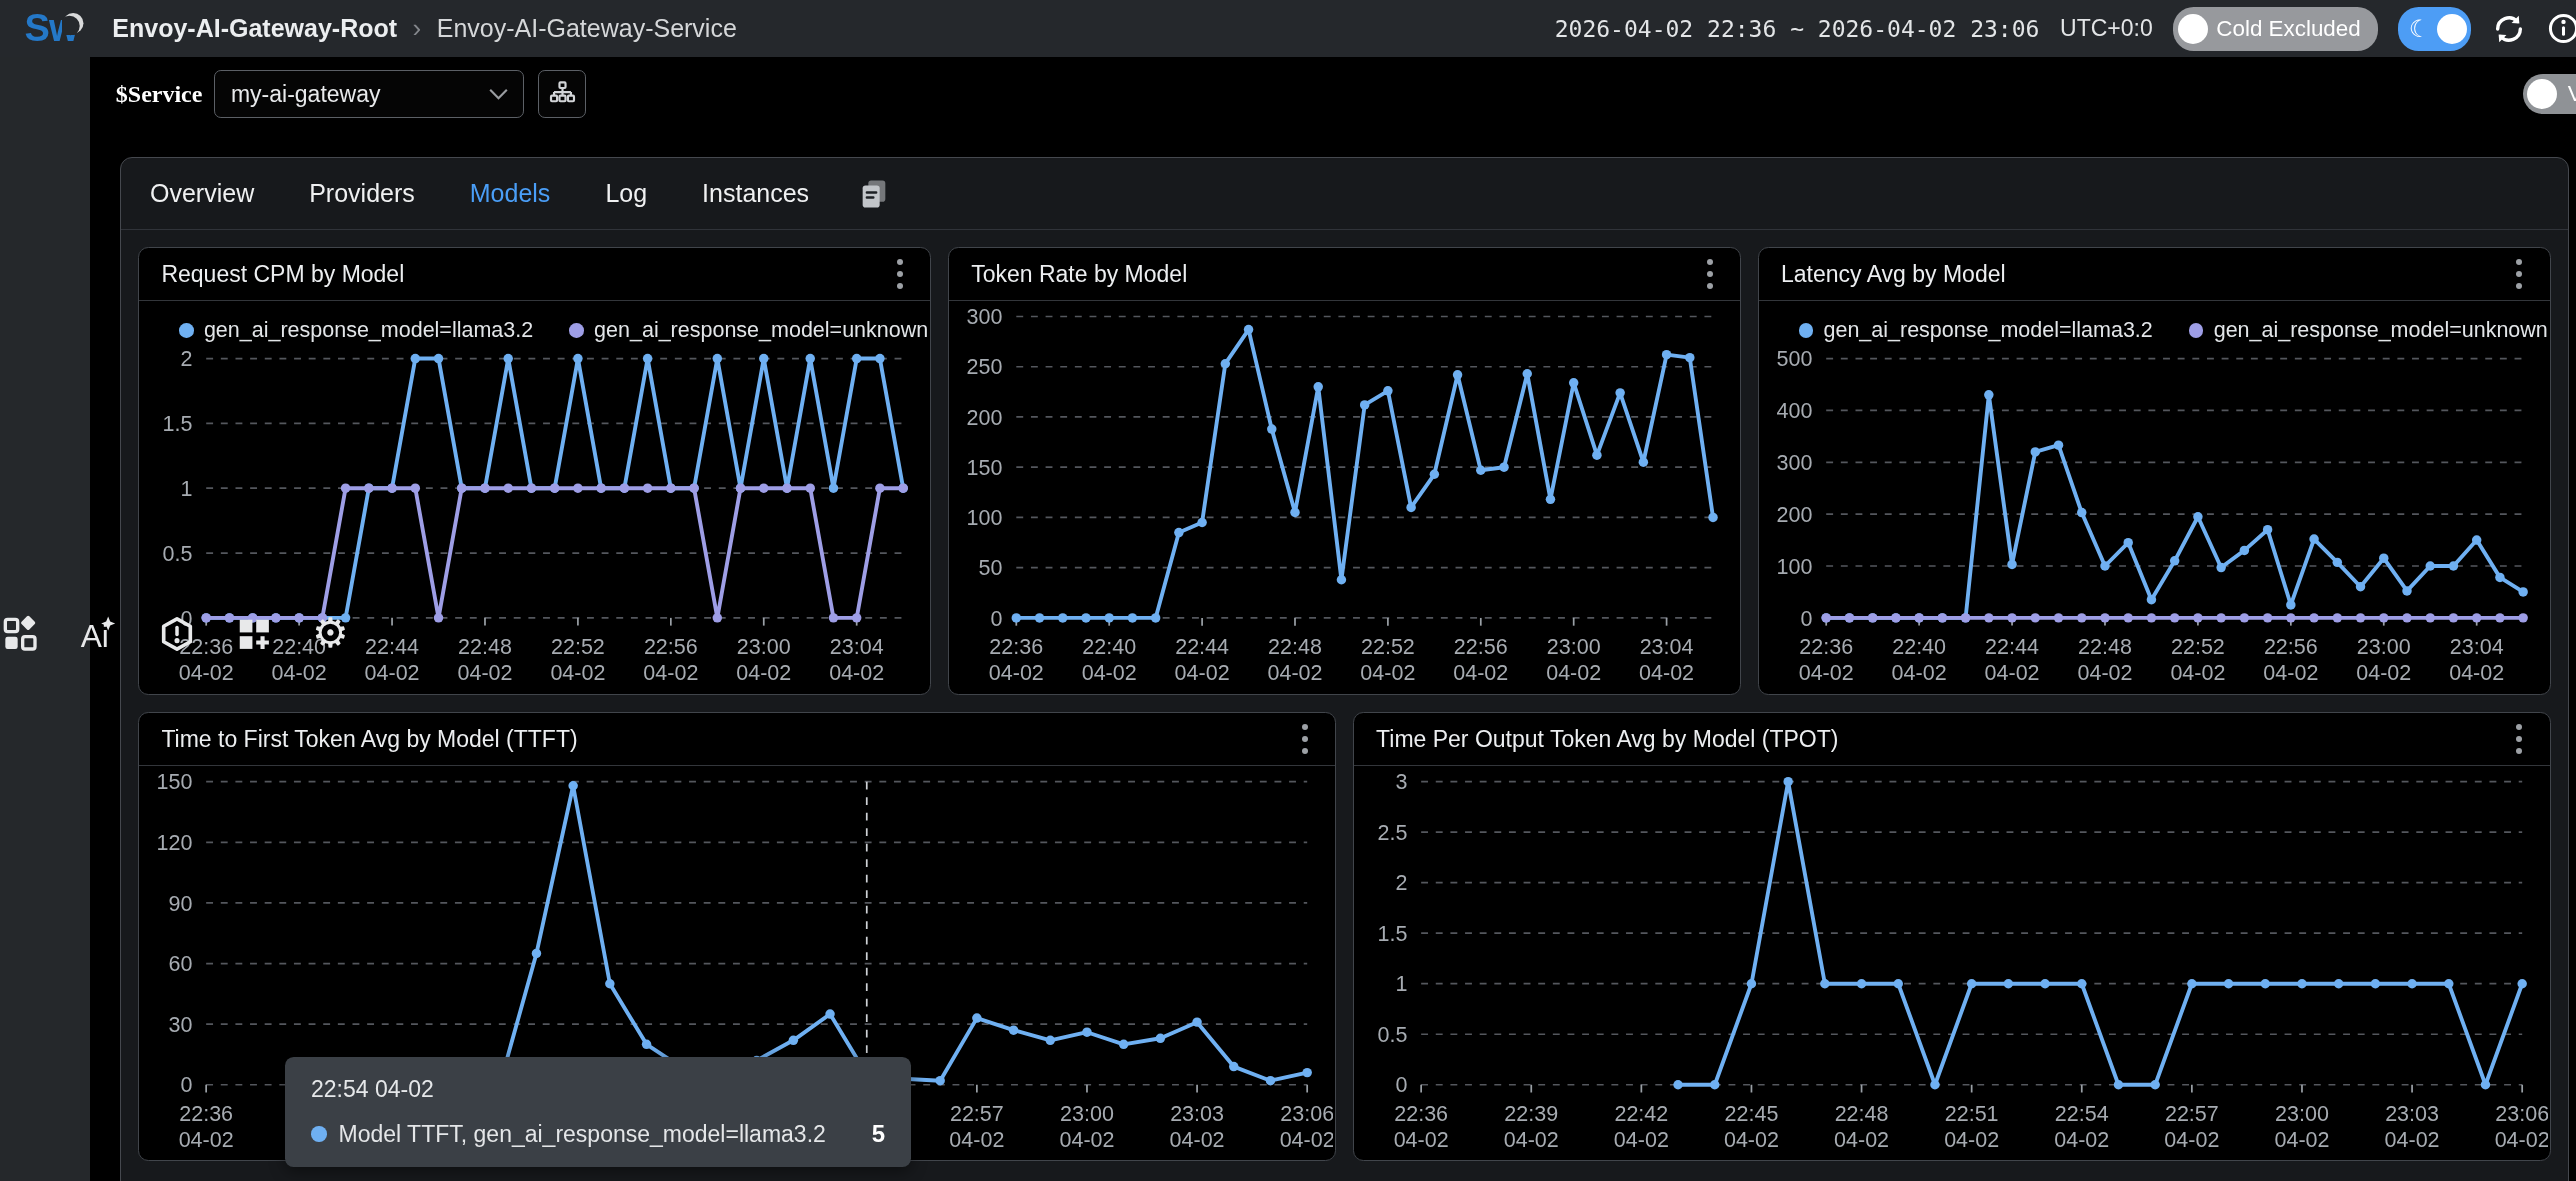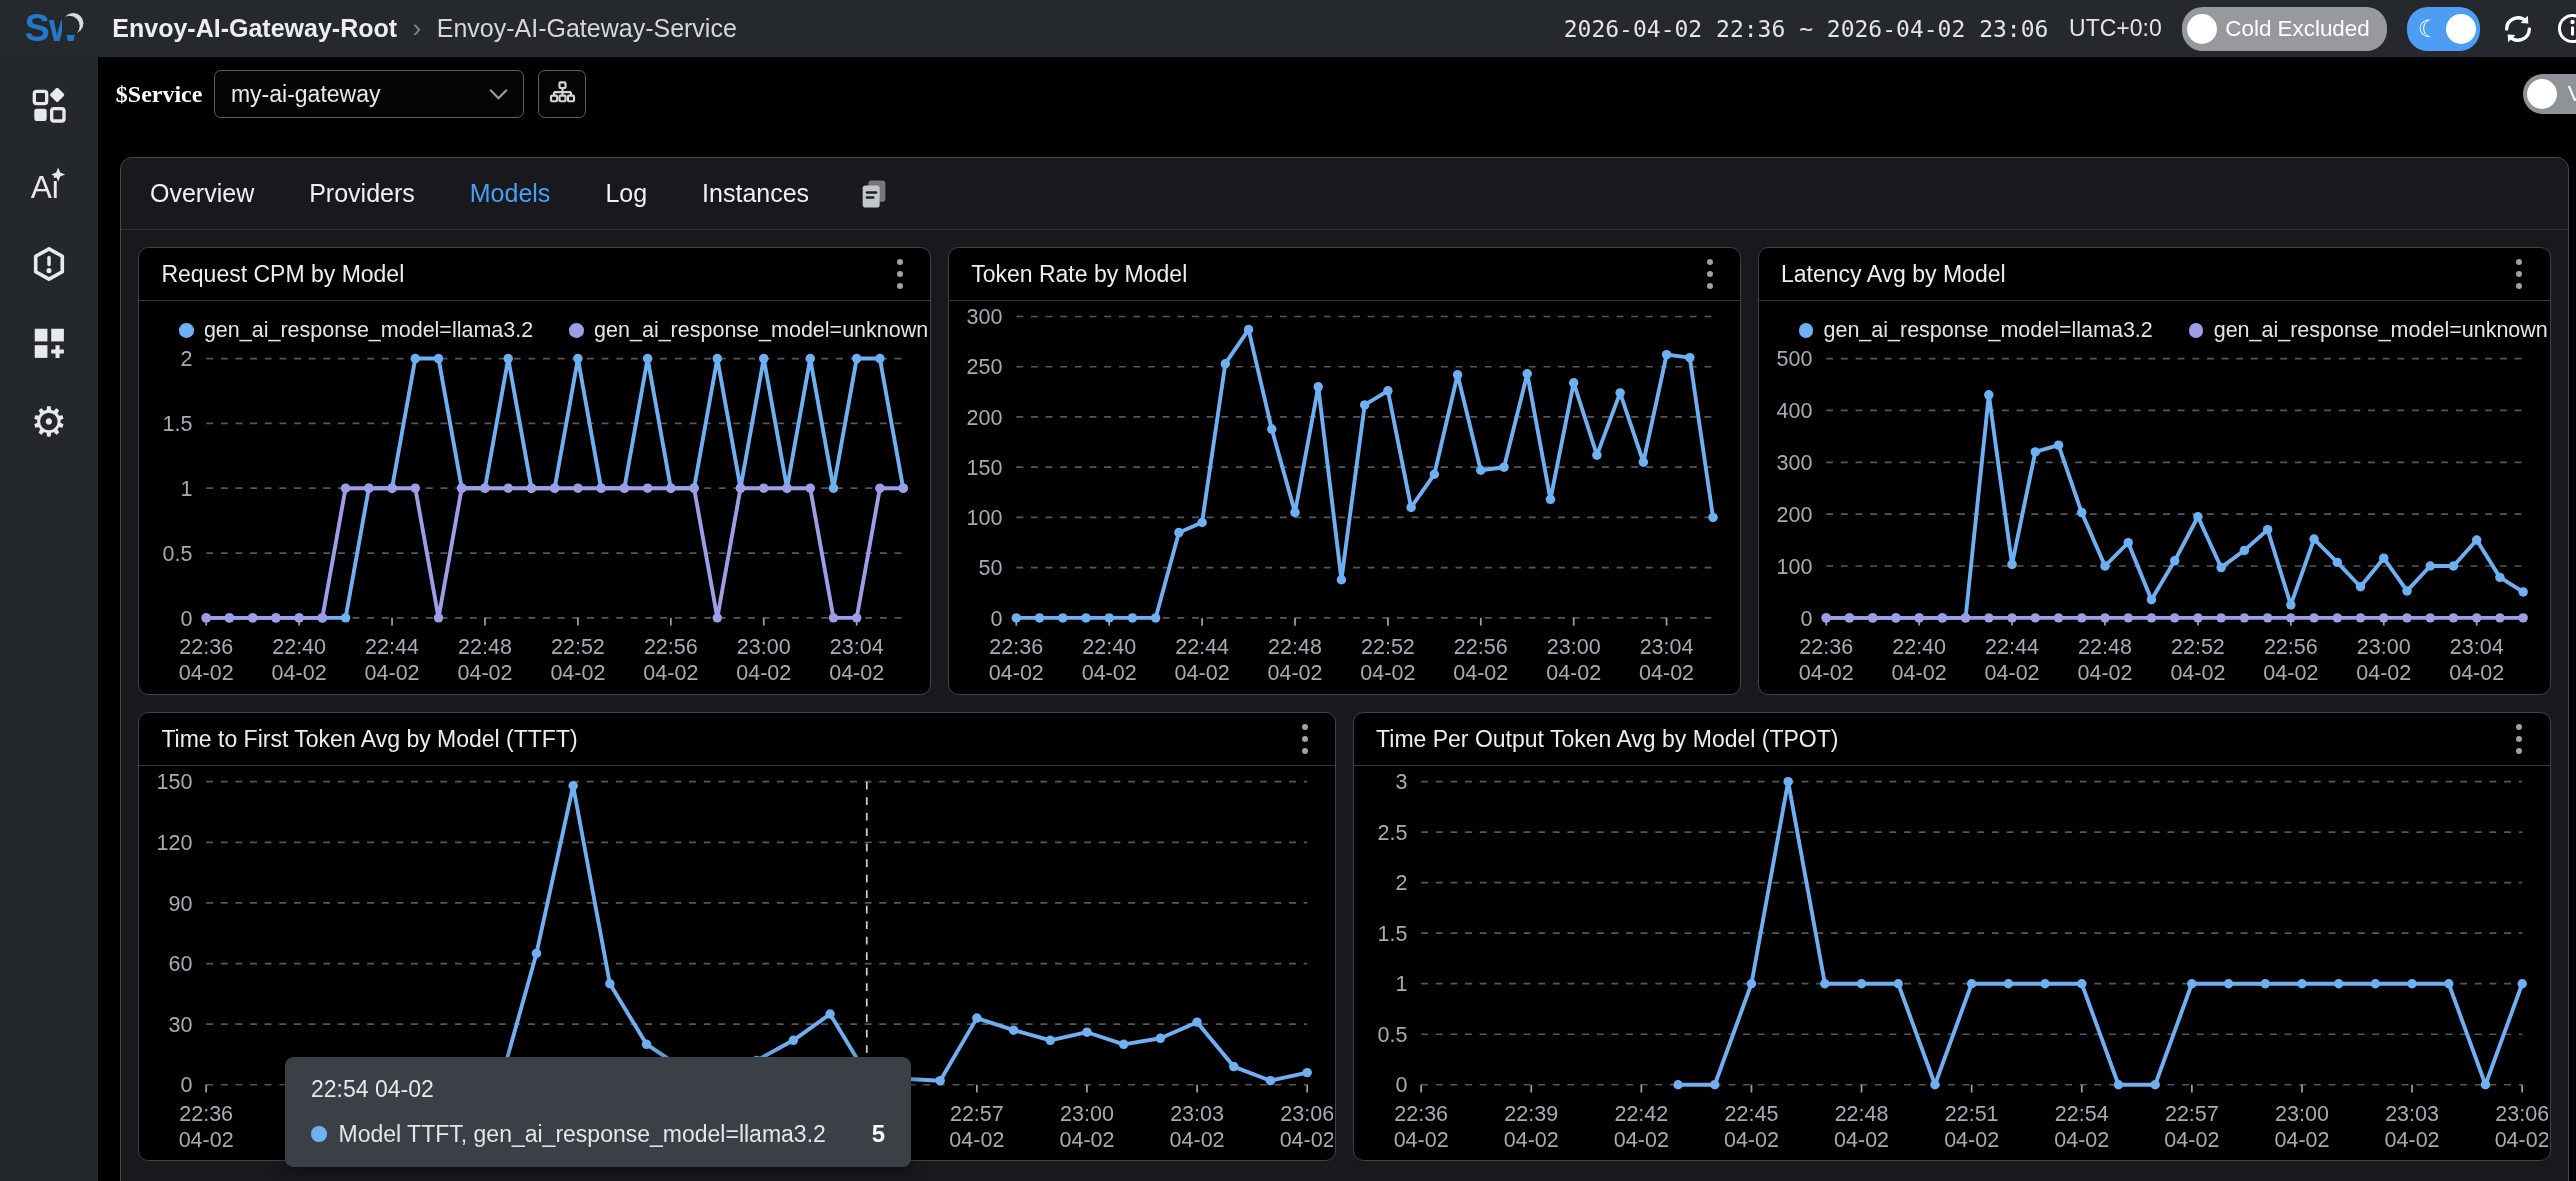--- a/index.html
+++ b/index.html
@@ -10,34 +10,34 @@
   }
   
   .topbar { position:absolute; top:0; left:0; right:0; height:57px; background:#25282c;
             display:flex; align-items:center; z-index:6; }
   .logo-wrap { width:102px; display:flex; justify-content:center; align-items:center; position:relative; }
   .logo-text { font-size:38px; font-weight:bold; color:#2478c8; letter-spacing:-0.9px; }
   .logo-swoosh { position:absolute; top:5.2px; left:62px; width:22.4px; height:22.4px; }
   .crumb-root { font-size:25px; font-weight:bold; color:#eceef0; margin-left:10.3px; }
   .crumb-sep { font-size:26px; color:#84878c; margin:0 15.5px; }
   .crumb-cur { font-size:25px; color:#d5d7d9; }
-  .topbar-right { margin-left:auto; display:flex; align-items:center; gap:20.7px; padding-right:1px; }
+  .topbar-right { margin-left:auto; display:flex; align-items:center; gap:20.7px; padding-right:10px; }
   .time-range { font-family:"DejaVu Sans Mono", monospace; font-size:23px; color:#e3e5e7; }
   .utc { font-size:23px; color:#e3e5e7; }
   .pill { height:44px; border-radius:20.7px; display:flex; align-items:center; }
   .pill-gray { background:#97999d; padding:0 17px 0 4.3px; gap:8.6px; }
   .pill-blue { background:#4d9df5; padding:0 4.3px 0 10.3px; gap:6.9px; }
   .knob { width:30px; height:30px; border-radius:50%; background:#fff; flex:0 0 auto; }
   .pill-label { font-size:22.4px; color:#fff; }
   .moon { font-size:24px; color:#fff; line-height:1; }
   .icon-btn { display:flex; align-items:center; }
   .info-cut { margin-right:-13.8px; }
   
-  .sidebar { position:absolute; top:57px; left:0; bottom:0; width:98px; background:#25282b;
-             display:flex; flex-direction:column; align-items:center; padding-top:29px; gap:39px; z-index:5; }
+  .sidebar { position:absolute; top:57px; left:0; bottom:0; width:90px; background:#25282b;
+             display:flex; flex-direction:row; align-items:center; padding-top:29px; gap:39px; z-index:5; }
   .side-icon { width:40px; height:40px; display:flex; align-items:center; justify-content:center; color:#e8e9ea; }
   .gear-glyph { font-size:41px; color:#e8e9ea; line-height:1; }
   
   .row2 { position:absolute; top:57px; left:102px; right:0; height:74px; background:#000;
           display:flex; align-items:center; padding-left:13.8px; }
   .svc-label { font-size:24px; font-weight:bold; color:#fff; margin-right:12px;font-family:Liberation Serif, serif; }
   .select { width:310px; height:48px; border:1.7px solid #5c6066; border-radius:6.9px; background:#050505;
             display:flex; align-items:center; padding:0 15.5px; }
   .select-value { font-size:23px; color:#e8eaec; }
   .select-caret { margin-left:auto; }

